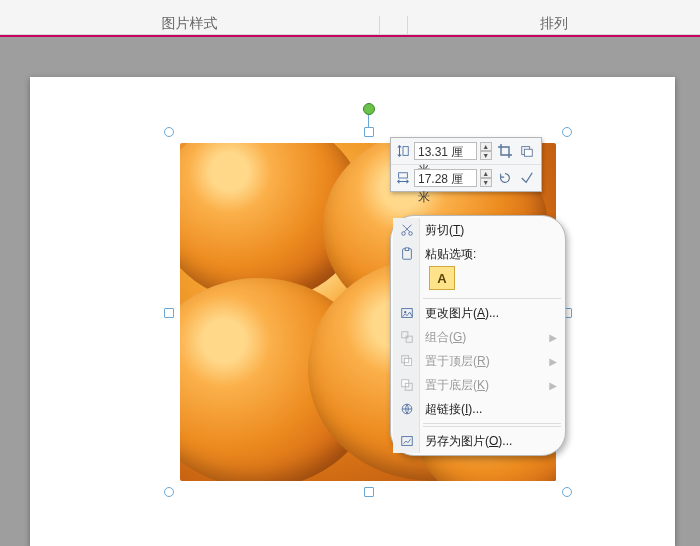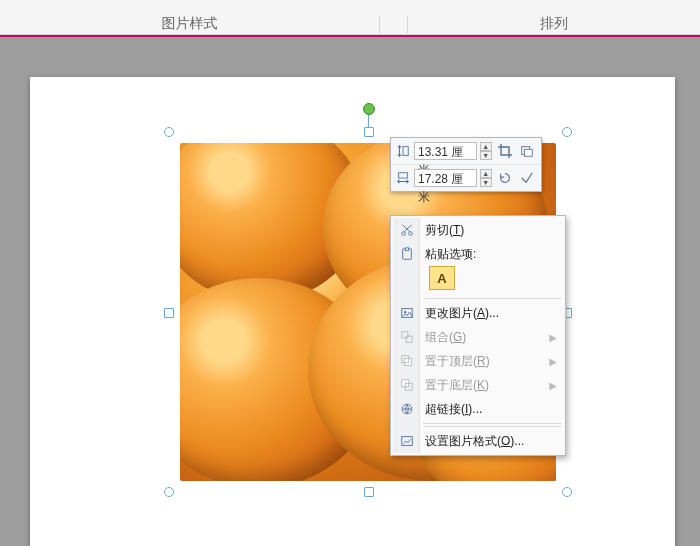--- a/index.html
+++ b/index.html
@@ -134,21 +134,21 @@
             </svg>
           </span>
         <span class="mini-btn">
             <svg viewBox="0 0 16 16">
               <path d="M2 8l5 5 7-11" fill="none" stroke="currentColor" stroke-width="1.4"></path>
             </svg>
           </span>
       </div>
     </div>
 
-    <div class="ctx" id="ctx" style="left: 360px; top: 138px;">
+    <div class="ctx" id="ctx" style="left: 360px; top: 138px; border-radius: 24px;">
       <div class="ctx-iconcol"></div>
       <ul>
         <li>
           <span class="mi">
               <svg viewBox="0 0 16 16">
                 <circle cx="4" cy="12" r="2" fill="none" stroke="currentColor"></circle>
                 <circle cx="12" cy="12" r="2" fill="none" stroke="currentColor"></circle>
                 <path d="M5 10L13 2M11 10L3 2" stroke="currentColor" fill="none"></path>
               </svg>
             </span>
@@ -220,19 +220,19 @@
         </li>
         <li class="sep"></li>
         <li class="sep"></li>
         <li>
           <span class="mi">
               <svg viewBox="0 0 16 16">
                 <rect x="2" y="3" width="12" height="10" fill="none" stroke="currentColor"></rect>
                 <path d="M4 11l3-3 2 2 3-4" fill="none" stroke="currentColor"></path>
               </svg>
             </span>
-          <span><span>设置图片格式</span>(<span class="u">O</span>)<span>...</span></span>
+          <span><span>另存为图片</span>(<span class="u">O</span>)<span>...</span></span>
         </li>
       </ul>
     </div>
 
   </div>
 </div>
 
 </body></html>

